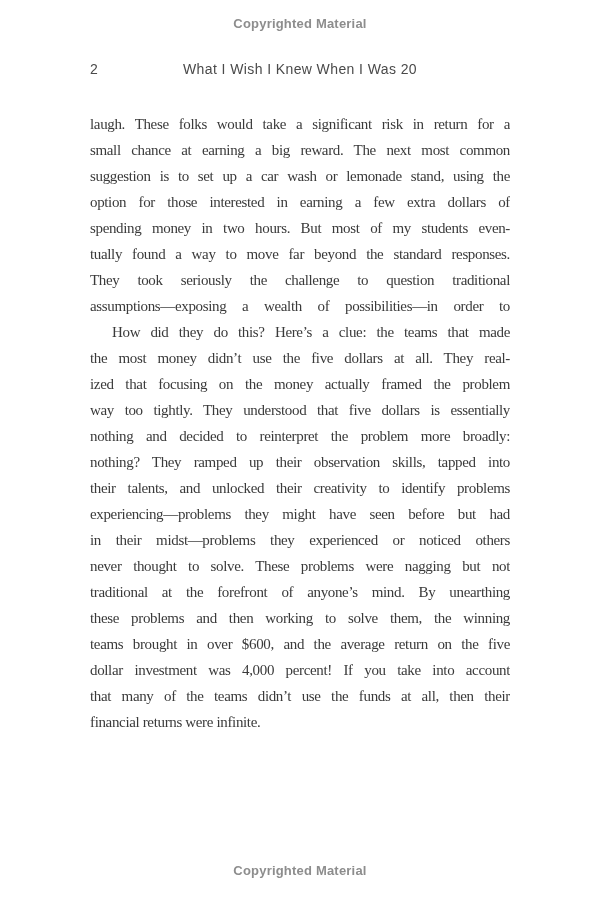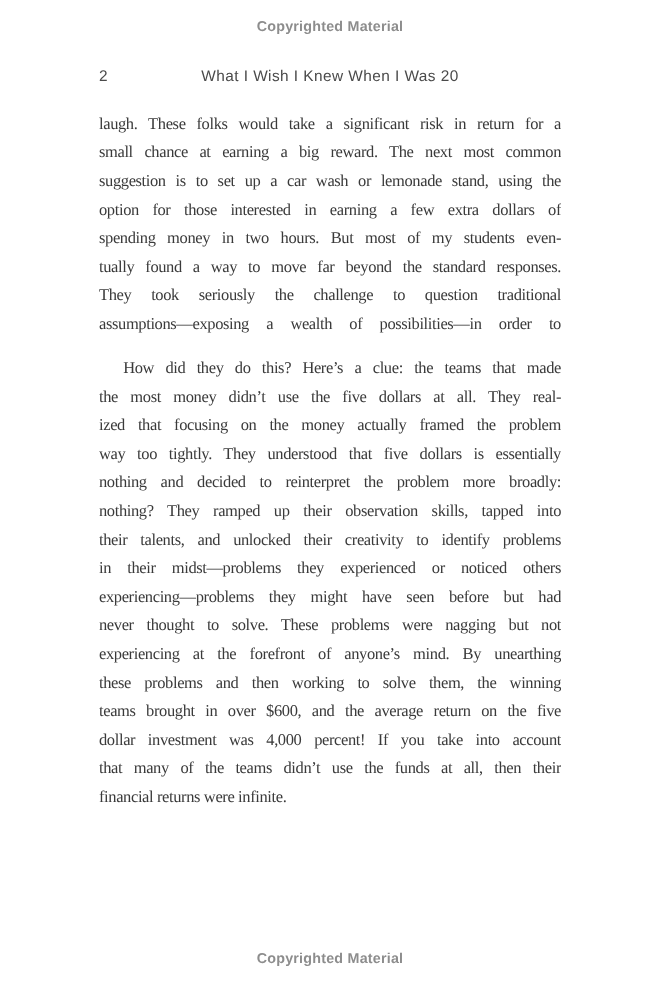--- a/index.html
+++ b/index.html
@@ -48,41 +48,40 @@
   .running-title {
     position: absolute;
     left: 0;
     width: 420px;
     text-align: center;
     letter-spacing: 0.4px;
   }
 
   .body-text {
     position: absolute;
-    top: 100px;
+    top: 111px;
     left: 90px;
     width: 420px;
     color: #3a3a3a;
     font-size: 15px;
     letter-spacing: -0.35px;
     line-height: 26px;
   }
   .para { margin: 0; padding: 0; }
   .line {
     height: 26px;
     overflow: hidden;
     text-align: justify;
     text-align-last: justify;
   }
   .line.last {
     text-align-last: left;
   }
   .line.indent {
     text-indent: 22px;
-    margin-top: 14px;
   }
 </style>
 </head>
 <body>
 
 <div class="page">
 
   <div class="copyright-notice copyright-top">Copyrighted Material</div>
 
   <div class="running-header">
@@ -103,24 +102,24 @@
         <div class="line">assumptions—exposing a wealth of possibilities—in order to</div>
       </div>
       <div class="para">
         <div class="line indent">How did they do this? Here’s a clue: the teams that made</div>
         <div class="line">the most money didn’t use the five dollars at all. They real-</div>
         <div class="line">ized that focusing on the money actually framed the problem</div>
         <div class="line">way too tightly. They understood that five dollars is essentially</div>
         <div class="line">nothing and decided to reinterpret the problem more broadly:</div>
         <div class="line">nothing? They ramped up their observation skills, tapped into</div>
         <div class="line">their talents, and unlocked their creativity to identify problems</div>
+        <div class="line">experiencing—problems they might have seen before but had</div>
         <div class="line">in their midst—problems they experienced or noticed others</div>
-        <div class="line">experiencing—problems they might have seen before but had</div>
         <div class="line">never thought to solve. These problems were nagging but not</div>
-        <div class="line">experiencing at the forefront of anyone’s mind. By unearthing</div>
+        <div class="line">traditional at the forefront of anyone’s mind. By unearthing</div>
         <div class="line">these problems and then working to solve them, the winning</div>
         <div class="line">teams brought in over $600, and the average return on the five</div>
         <div class="line">dollar investment was 4,000 percent! If you take into account</div>
         <div class="line">that many of the teams didn’t use the funds at all, then their</div>
         <div class="line last">financial returns were infinite.</div>
       </div>
     </div>
 
   <div class="copyright-notice copyright-bottom">Copyrighted Material</div>
 

